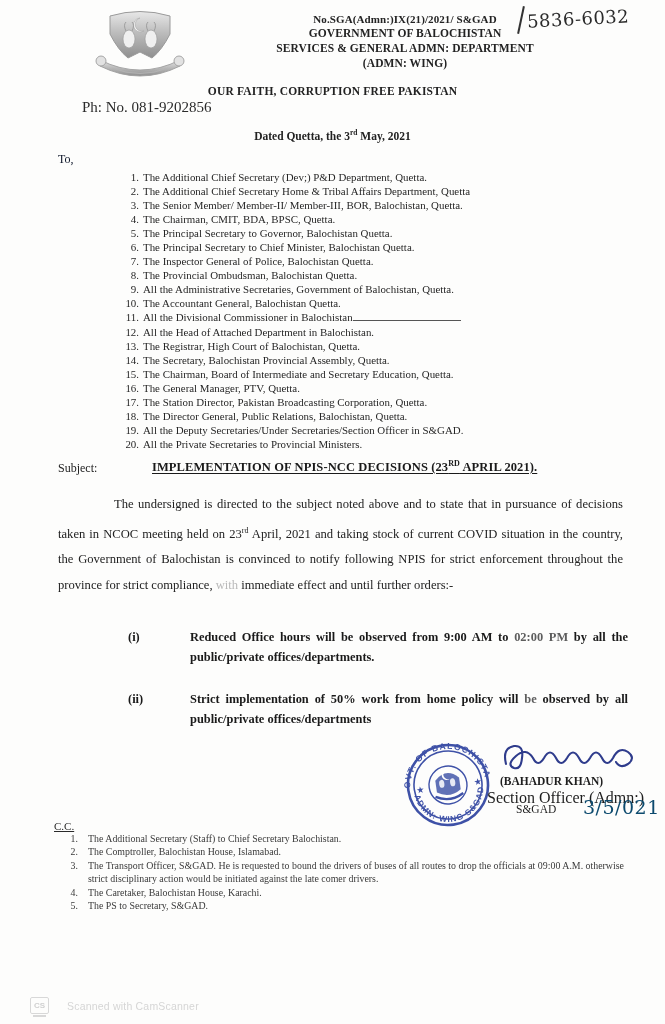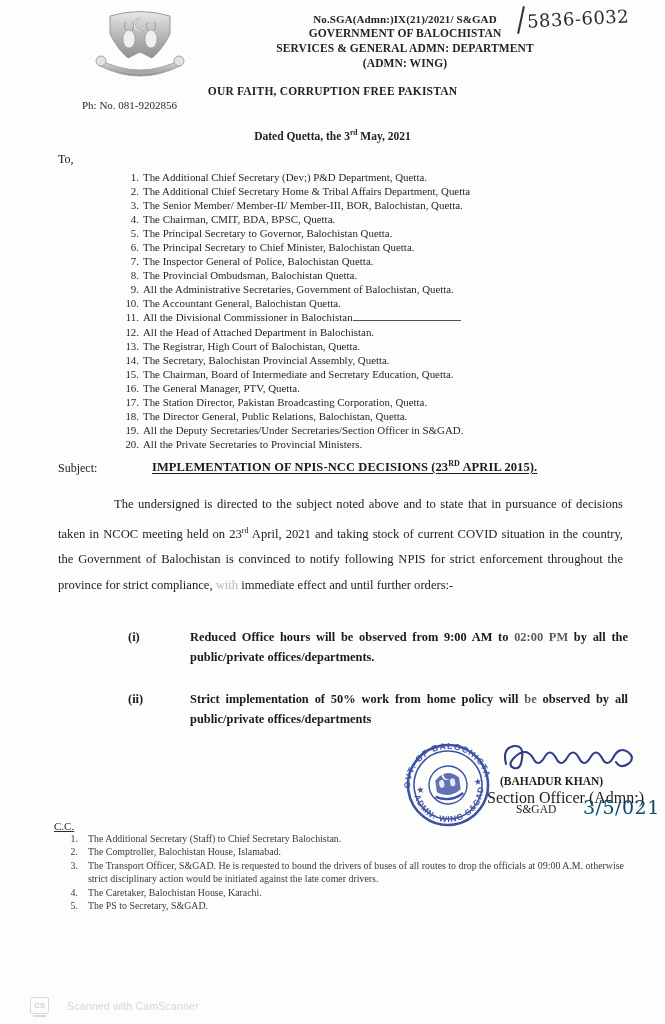--- a/index.html
+++ b/index.html
@@ -77,21 +77,21 @@
     font-size: 11.5px;
     font-weight: bold;
     letter-spacing: 0.2px;
     color: #222;
   }
 
   .phone {
     position: absolute;
     left: 82px;
     top: 99px;
-    font-size: 11px;
+    font-size: 15px;
     color: #2a2a2a;
     text-align: center;
   }
 
   .dated {
     position: absolute;
     left: 0;
     right: 0;
     top: 128px;
     text-align: center;
@@ -390,21 +390,21 @@
       <li><span class="num">15.</span><span>The Chairman, Board of Intermediate and Secretary Education, Quetta.</span></li>
       <li><span class="num">16.</span><span>The General Manager, PTV, Quetta.</span></li>
       <li><span class="num">17.</span><span>The Station Director, Pakistan Broadcasting Corporation, Quetta.</span></li>
       <li><span class="num">18.</span><span>The Director General, Public Relations, Balochistan, Quetta.</span></li>
       <li><span class="num">19.</span><span>All the Deputy Secretaries/Under Secretaries/Section Officer in S&amp;GAD.</span></li>
       <li><span class="num">20.</span><span>All the Private Secretaries to Provincial Ministers.</span></li>
     </ul>
 
   <div class="subject-label">Subject:</div>
   <div class="subject-text">
-    <span>IMPLEMENTATION OF NPIS-NCC DECISIONS (23</span><sup>RD</sup><span> APRIL 2015).</span>
+    <span>IMPLEMENTATION OF NPIS-NCC DECISIONS (23</span><sup>RD</sup><span> APRIL 2021).</span>
   </div>
 
   <div class="body-para">
     <span>The undersigned is directed to the subject noted above and to state that in pursuance of decisions taken in NCOC meeting held on 23</span><sup>rd</sup><span> April, 2021 and taking stock of current COVID situation in the country, the Government of Balochistan is convinced to notify following NPIS for strict enforcement throughout the province for strict compliance, </span><span class="faded-tail">with</span><span> immediate effect and until further orders:-</span>
   </div>
 
   <div class="directives">
       <div class="directive"><span class="roman">(i)</span><span>Reduced Office hours will be observed from 9:00 AM to </span><span class="dim">02:00 PM</span><span> by all the public/private offices/departments.</span></div>
       <div class="directive"><span class="roman">(ii)</span><span>Strict implementation of 50% work from home policy will </span><span class="dim">be</span><span> observed by all public/private offices/departments</span></div>
     </div>

